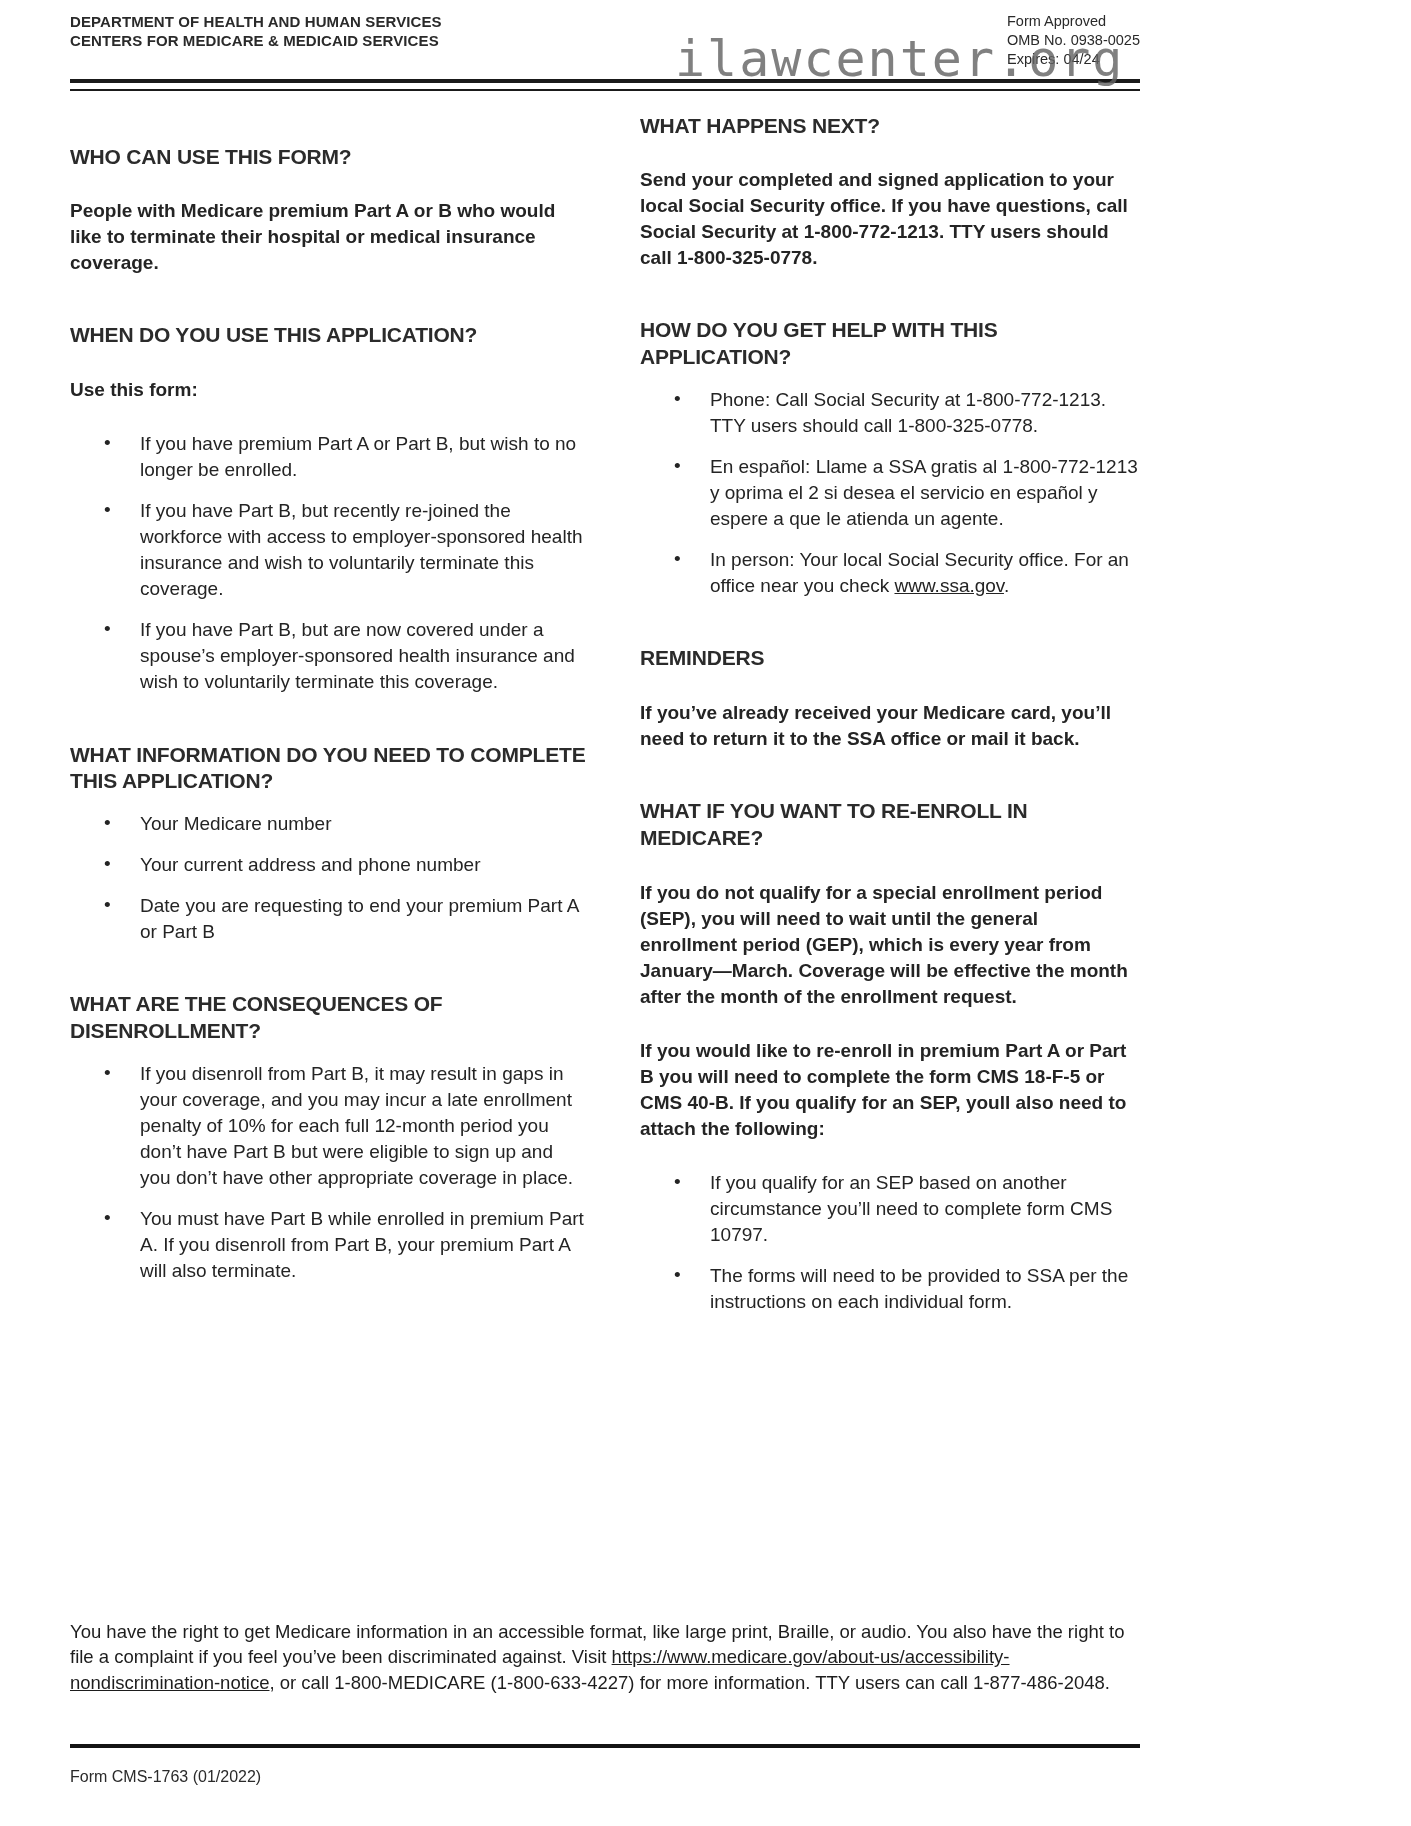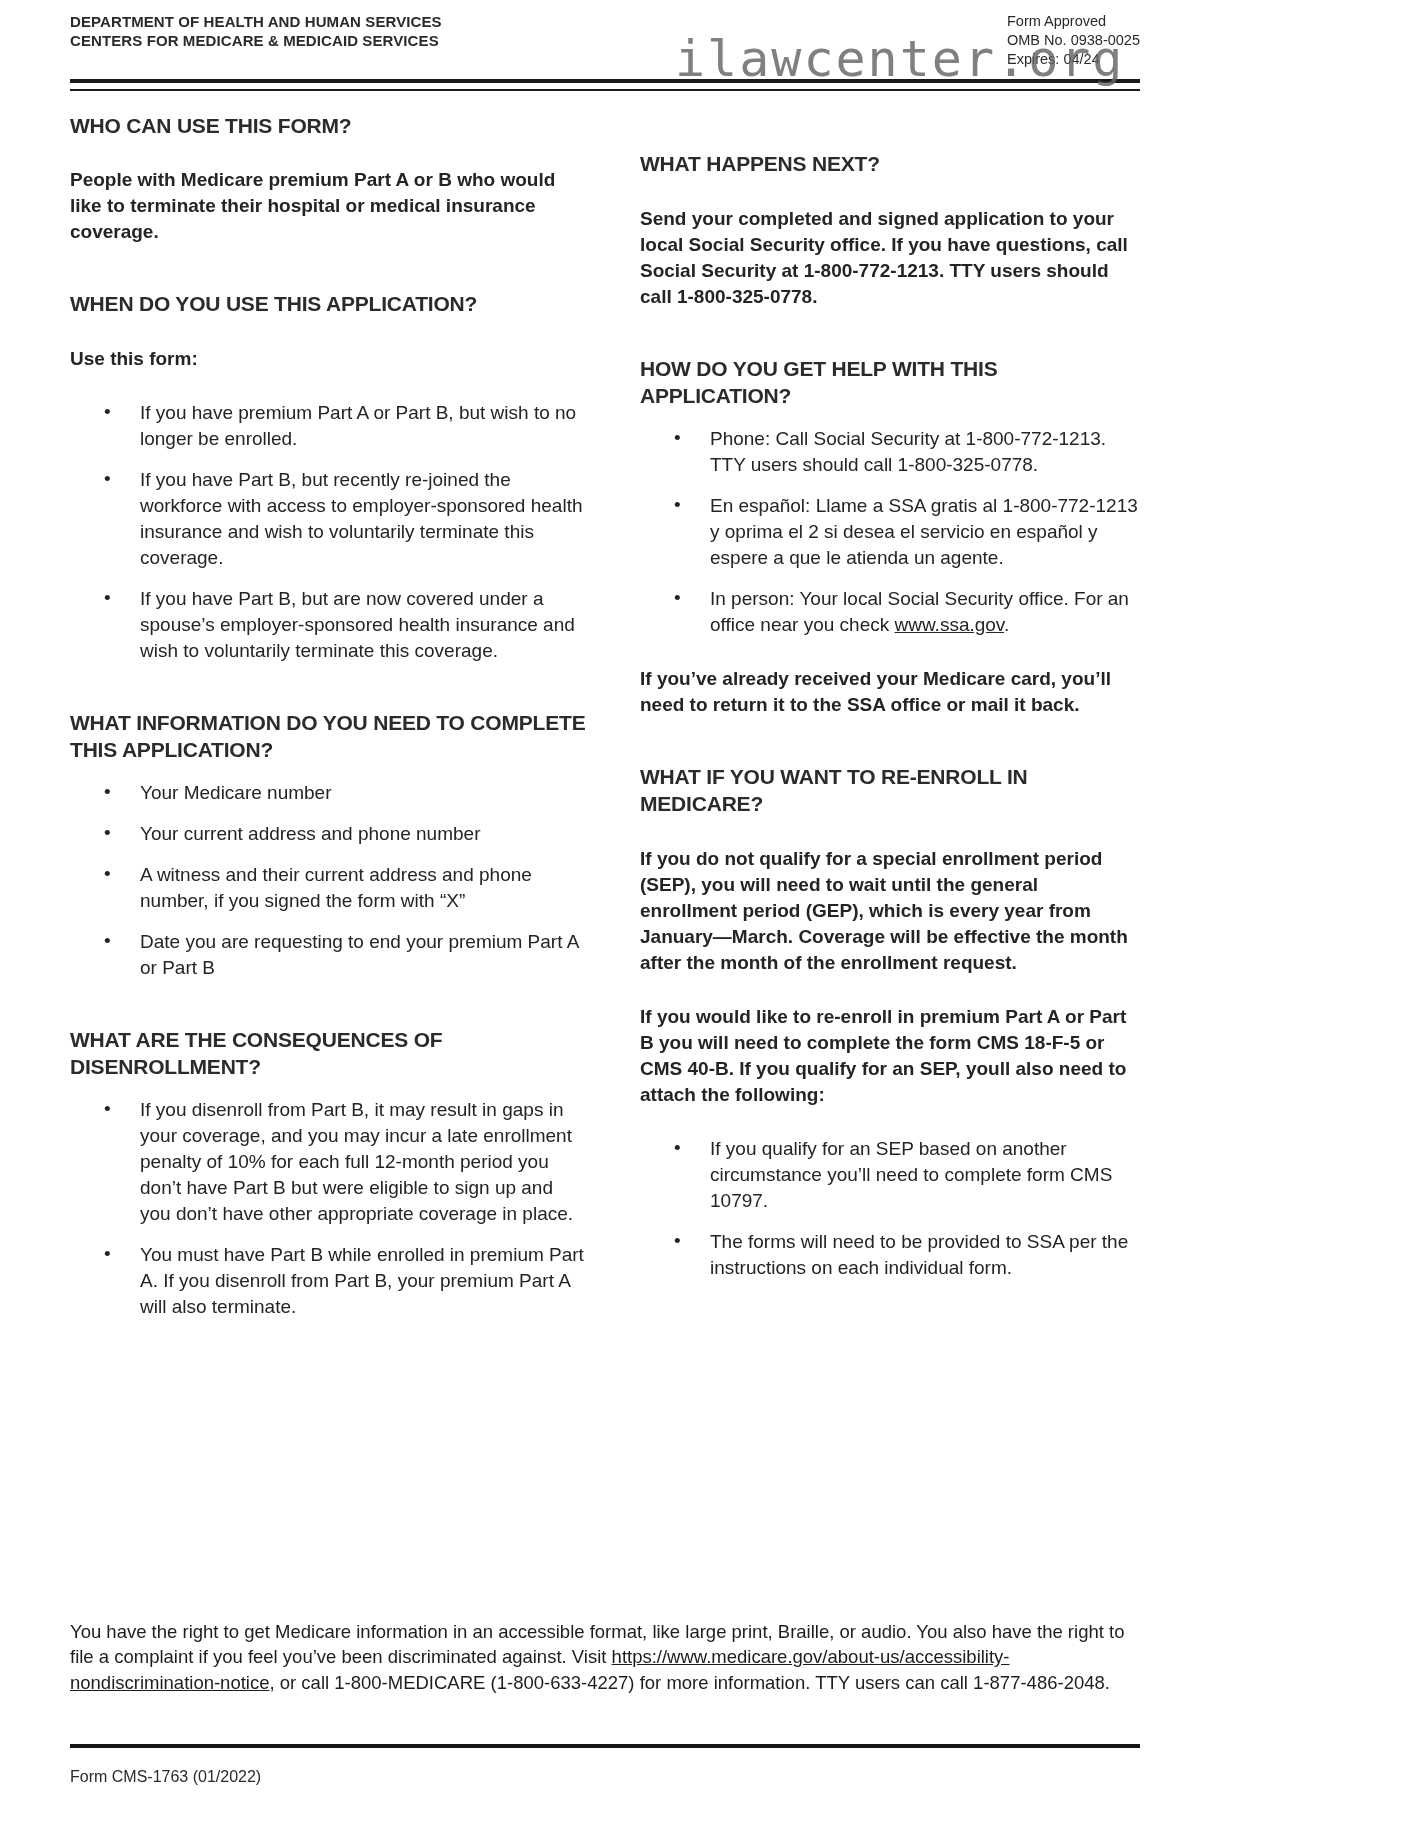--- a/index.html
+++ b/index.html
@@ -116,21 +116,20 @@
         <ul class="bullets">
           <li class="bullet">If you have premium Part A or Part B, but wish to no longer be enrolled.</li>
           <li class="bullet">If you have Part B, but recently re-joined the workforce with access to employer-sponsored health insurance and wish to voluntarily terminate this coverage.</li>
           <li class="bullet">If you have Part B, but are now covered under a spouse’s employer-sponsored health insurance and wish to voluntarily terminate this coverage.</li>
         </ul>
 
         <div class="sec-heading">WHAT INFORMATION DO YOU NEED TO COMPLETE THIS APPLICATION?</div>
         <ul class="bullets">
           <li class="bullet">Your Medicare number</li>
           <li class="bullet">Your current address and phone number</li>
-          <li class="bullet">A witness and their current address and phone number, if you signed the form with “X”</li>
           <li class="bullet">Date you are requesting to end your premium Part A or Part B</li>
         </ul>
 
         <div class="sec-heading">WHAT ARE THE CONSEQUENCES OF DISENROLLMENT?</div>
         <ul class="bullets">
           <li class="bullet">If you disenroll from Part B, it may result in gaps in your coverage, and you may incur a late enrollment penalty of 10% for each full 12-month period you don’t have Part B but were eligible to sign up and you don’t have other appropriate coverage in place.</li>
           <li class="bullet">You must have Part B while enrolled in premium Part A. If you disenroll from Part B, your premium Part A will also terminate.</li>
         </ul>
 
       </div>
@@ -140,20 +139,21 @@
         <div class="sec-heading first">WHAT HAPPENS NEXT?</div>
         <p class="body-text">Send your completed and signed application to your local Social Security office. If you have questions, call Social Security at 1-800-772-1213. TTY users should call 1-800-325-0778.</p>
 
         <div class="sec-heading">HOW DO YOU GET HELP WITH THIS APPLICATION?</div>
         <ul class="bullets">
           <li class="bullet">Phone: Call Social Security at 1-800-772-1213. TTY users should call 1-800-325-0778.</li>
           <li class="bullet">En español: Llame a SSA gratis al 1-800-772-1213 y oprima el 2 si desea el servicio en español y espere a que le atienda un agente.</li>
           <li class="bullet"><span>In person: Your local Social Security office. For an office near you check </span><span class="doclink">www.ssa.gov</span><span>.</span></li>
         </ul>
 
+        <div class="sec-heading">REMINDERS</div>
         <p class="body-text">If you’ve already received your Medicare card, you’ll need to return it to the SSA office or mail it back.</p>
 
         <div class="sec-heading">WHAT IF YOU WANT TO RE-ENROLL IN MEDICARE?</div>
         <p class="body-text">If you do not qualify for a special enrollment period (SEP), you will need to wait until the general enrollment period (GEP), which is every year from January—March. Coverage will be effective the month after the month of the enrollment request.</p>
         <p class="body-text">If you would like to re-enroll in premium Part A or Part B you will need to complete the form CMS 18-F-5 or CMS 40-B. If you qualify for an SEP, youll also need to attach the following:</p>
         <ul class="bullets">
           <li class="bullet">If you qualify for an SEP based on another circumstance you’ll need to complete form CMS 10797.</li>
           <li class="bullet">The forms will need to be provided to SSA per the instructions on each individual form.</li>
         </ul>
 

